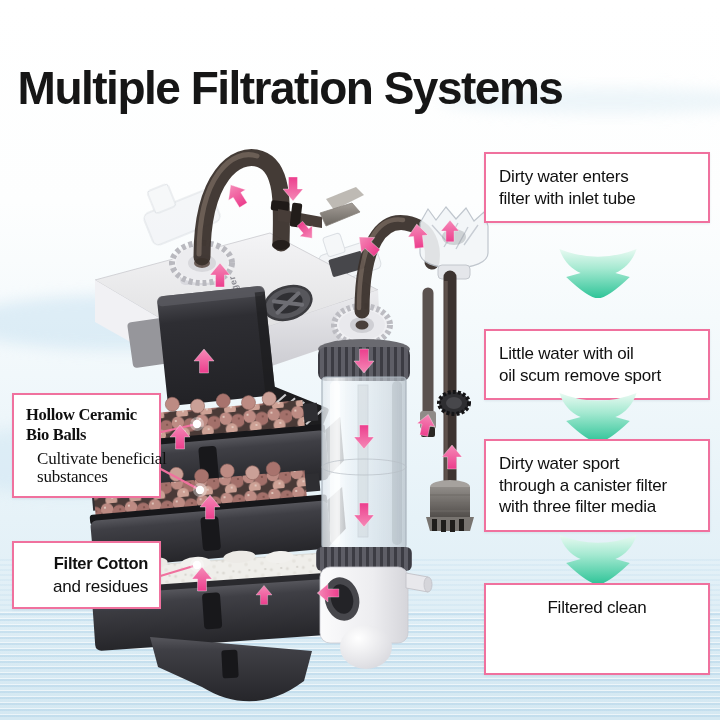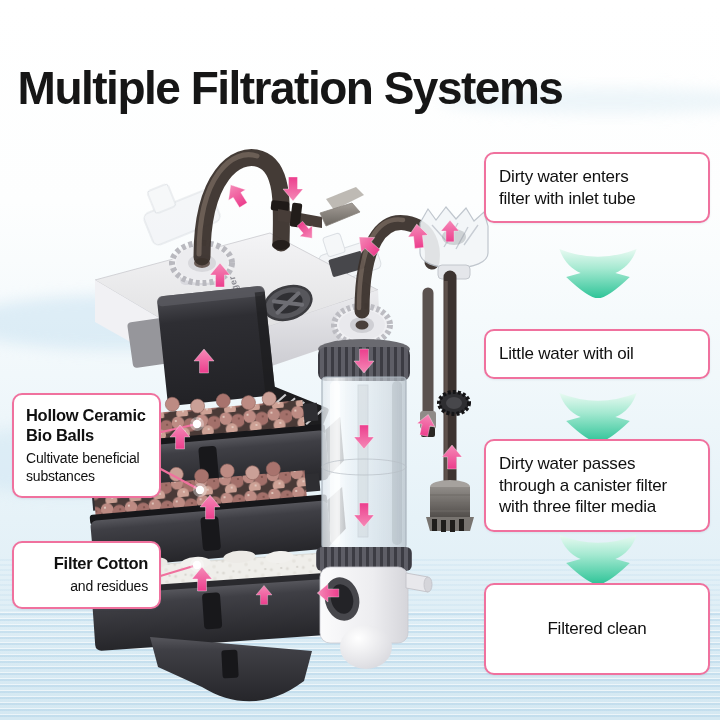--- a/index.html
+++ b/index.html
@@ -16,29 +16,29 @@
     background:repeating-linear-gradient(180deg,rgba(255,255,255,0) 0 3px,rgba(175,210,232,.18) 3px 5px);}
   .water-ripples{position:absolute;left:0;bottom:0;width:720px;height:108px;pointer-events:none;
     background:
       repeating-linear-gradient(180deg,rgba(255,255,255,.55) 0 1px,rgba(168,205,229,.38) 1px 3px,rgba(255,255,255,0) 3px 6px),
       linear-gradient(180deg,rgba(214,234,244,.15),#d4e8f2);}
   .page-title{
     position:absolute;left:0;top:30px;width:580px;text-align:center;
     font-size:46px;font-weight:700;letter-spacing:-1.5px;color:#161616;
   }
   .callout{
-    position:absolute;background:#ffffff;border:2px solid #f0719e;border-radius:10px;
+    position:absolute;background:#ffffff;border:2px solid #f0719e;border-radius:0;
     color:#101010;box-shadow:0 1px 2px rgba(90,120,150,.12);
   }
   .step{width:196px;padding:12px 13px;font-size:17px;line-height:21.5px;letter-spacing:-.2px;}
   .step .ln{white-space:nowrap;}
-  .step.centered{text-align:center;display:flex;flex-direction:column;justify-content:center;height:64px;}
+  .step.centered{text-align:center;display:flex;flex-direction:row;justify-content:center;height:64px;}
   .left-co{width:122px;padding:10px 11px 11px 12px;}
   .co-head{font-weight:700;font-size:16.5px;line-height:20px;letter-spacing:-.3px;margin-bottom:5px;white-space:nowrap;}
-  .co-body{font-size:14px;line-height:17.5px;letter-spacing:-.2px;white-space:nowrap;}
+  .co-body{font-size:17px;line-height:17.5px;letter-spacing:-.2px;white-space:nowrap;margin-left:11px;}
   .garrow{position:absolute;width:100px;height:54px;}
   #product-svg{position:absolute;left:30px;top:115px;width:470px;height:600px;}
   .defs-holder{position:absolute;width:0;height:0;}
 </style>
 </head>
 <body>
 
 <svg class="defs-holder" aria-hidden="true">
   <defs>
     <linearGradient id="gg" x1="0" y1="0" x2="0" y2="1">
@@ -339,21 +339,21 @@
     <use href="#parw" transform="translate(396,310) rotate(12) scale(0.9)"></use>
     <use href="#parw" transform="translate(422,342)"></use>
     <use href="#parw" transform="translate(150,322)"></use>
     <use href="#parw" transform="translate(180,392)"></use>
     <use href="#parw" transform="translate(172,464)"></use>
     <use href="#parw" transform="translate(234,480) scale(0.8)"></use>
     <use href="#parw" transform="translate(298,478) rotate(270) scale(0.9)"></use>
   </g>
 </svg>
 
-<div class="callout left-co" style="left:12px;top:393px;">
+<div class="callout left-co" style="left:12px;top:393px;font-family:Liberation Serif, serif;">
   <div class="co-head">
     <div class="ln">Hollow Ceramic</div>
     <div class="ln">Bio Balls</div>
   </div>
   <div class="co-body">
     <div class="ln">Cultivate beneficial</div>
     <div class="ln">substances</div>
   </div>
 </div>
 
@@ -370,28 +370,29 @@
   <div class="ln">Dirty water enters</div>
   <div class="ln">filter with inlet tube</div>
 </div>
 
 <svg class="garrow" style="left:548px;top:247px;" viewBox="0 0 100 56">
     <use href="#gsym"></use>
   </svg>
 
 <div class="callout step" style="left:484px;top:297px;margin-top:32px;">
   <div class="ln">Little water with oil</div>
+  <div class="ln">oil scum remove sport</div>
 </div>
 
 <svg class="garrow" style="left:548px;top:391px;" viewBox="0 0 100 56">
     <use href="#gsym"></use>
   </svg>
 
 <div class="callout step" style="left:484px;top:439px;">
-  <div class="ln">Dirty water passes</div>
+  <div class="ln">Dirty water sport</div>
   <div class="ln">through a canister filter</div>
   <div class="ln">with three filter media</div>
 </div>
 
 <svg class="garrow" style="left:548px;top:533px;" viewBox="0 0 100 56">
     <use href="#gsym"></use>
   </svg>
 
 <div class="callout step centered" style="left:484px;top:583px;">
   <div class="ln">Filtered clean</div>

